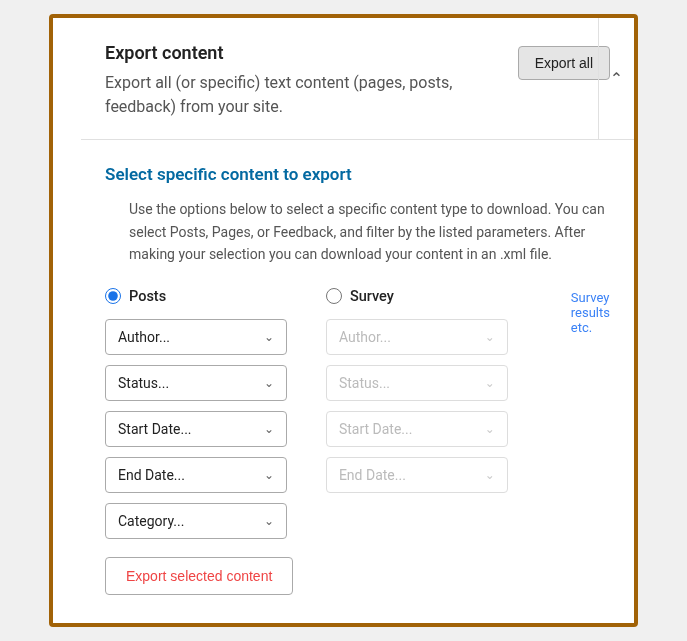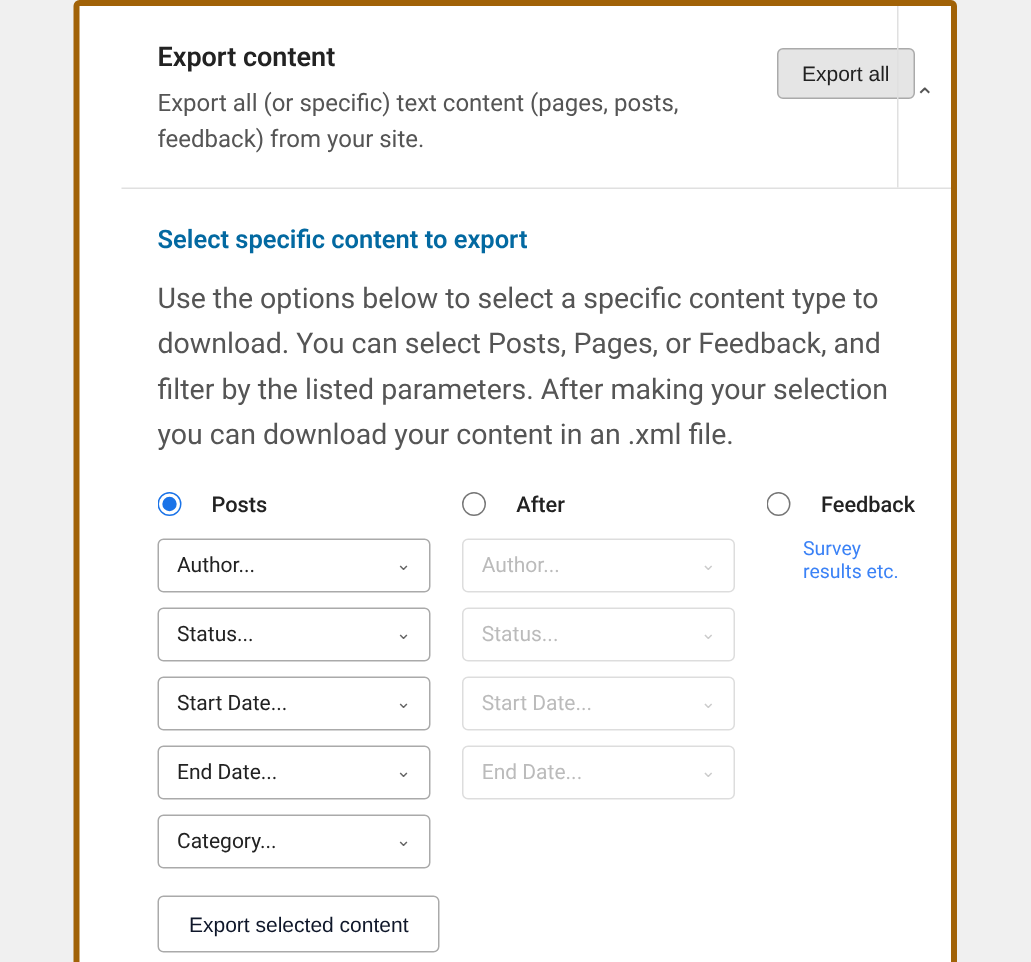--- a/index.html
+++ b/index.html
@@ -71,29 +71,30 @@
     .select-section {
       padding: 24px 24px 28px 24px;
     }
     .select-section h3 {
       font-size: 17px;
       font-weight: 600;
       color: #0369a1;
       margin-bottom: 14px;
     }
     .select-section .description {
-      font-size: 19px;
+      font-size: 14px;
       color: #555;
       line-height: 1.6;
       margin-bottom: 22px;
+      margin-left: 24px;
     }
     .radio-row {
       display: flex;
       align-items: center;
-      gap: 20px;
+      gap: 8px;
       margin-bottom: 14px;
     }
     .radio-input {
       width: 16px;
       height: 16px;
       accent-color: #1a73e8;
       cursor: pointer;
     }
     .radio-label {
       font-size: 14.5px;
@@ -103,20 +104,21 @@
     }
     .feedback-note {
       font-size: 13px;
       color: #3b82f6;
       margin-top: 2px;
       padding-left: 24px;
     }
     
     .dropdown {
       display: flex;
+      align-items: center;
       justify-content: space-between;
       border: 1px solid #ccc;
       border-radius: 4px;
       padding: 9px 12px;
       font-size: 14px;
       cursor: pointer;
       margin-bottom: 10px;
       background: #fff;
     }
     .dropdown.active {
@@ -151,21 +153,21 @@
     .col-feedback {
       flex: 1;
     }
     
     .export-selected-btn {
       border: 1px solid #aaa;
       background: #fff;
       border-radius: 4px;
       padding: 10px 20px;
       font-size: 14px;
-      color: #0f172a;
+      color: #ef4444;
       cursor: pointer;
       margin-top: 8px;
     }
   </style>
 </head>
 <body>
 
 <div class="page-container">
 
   <div class="export-header">
@@ -209,21 +211,21 @@
           <div class="dropdown active">
             <span class="dropdown-text">Category...</span>
             <span class="dropdown-chevron">⌄</span>
           </div>
         </div>
       </div>
 
       <div class="col-pages">
         <div class="radio-row">
           <input type="radio" name="content-type" id="pages" class="radio-input" style="">
-          <label for="pages" class="radio-label">After</label>
+          <label for="pages" class="radio-label">Survey</label>
         </div>
         <div class="pages-dropdowns">
           <div class="dropdown disabled">
             <span class="dropdown-text">Author...</span>
             <span class="dropdown-chevron disabled-chev">⌄</span>
           </div>
           <div class="dropdown disabled">
             <span class="dropdown-text">Status...</span>
             <span class="dropdown-chevron disabled-chev">⌄</span>
           </div>
@@ -232,24 +234,20 @@
             <span class="dropdown-chevron disabled-chev">⌄</span>
           </div>
           <div class="dropdown disabled">
             <span class="dropdown-text">End Date...</span>
             <span class="dropdown-chevron disabled-chev">⌄</span>
           </div>
         </div>
       </div>
 
       <div class="col-feedback">
-        <div class="radio-row">
-          <input type="radio" name="content-type" id="feedback" class="radio-input" style="">
-          <label for="feedback" class="radio-label">Feedback</label>
-        </div>
         <div class="feedback-note">Survey results etc.</div>
       </div>
     </div>
 
     
     <button class="export-selected-btn">Export selected content</button>
   </div>
 </div>
 
 </body></html>

